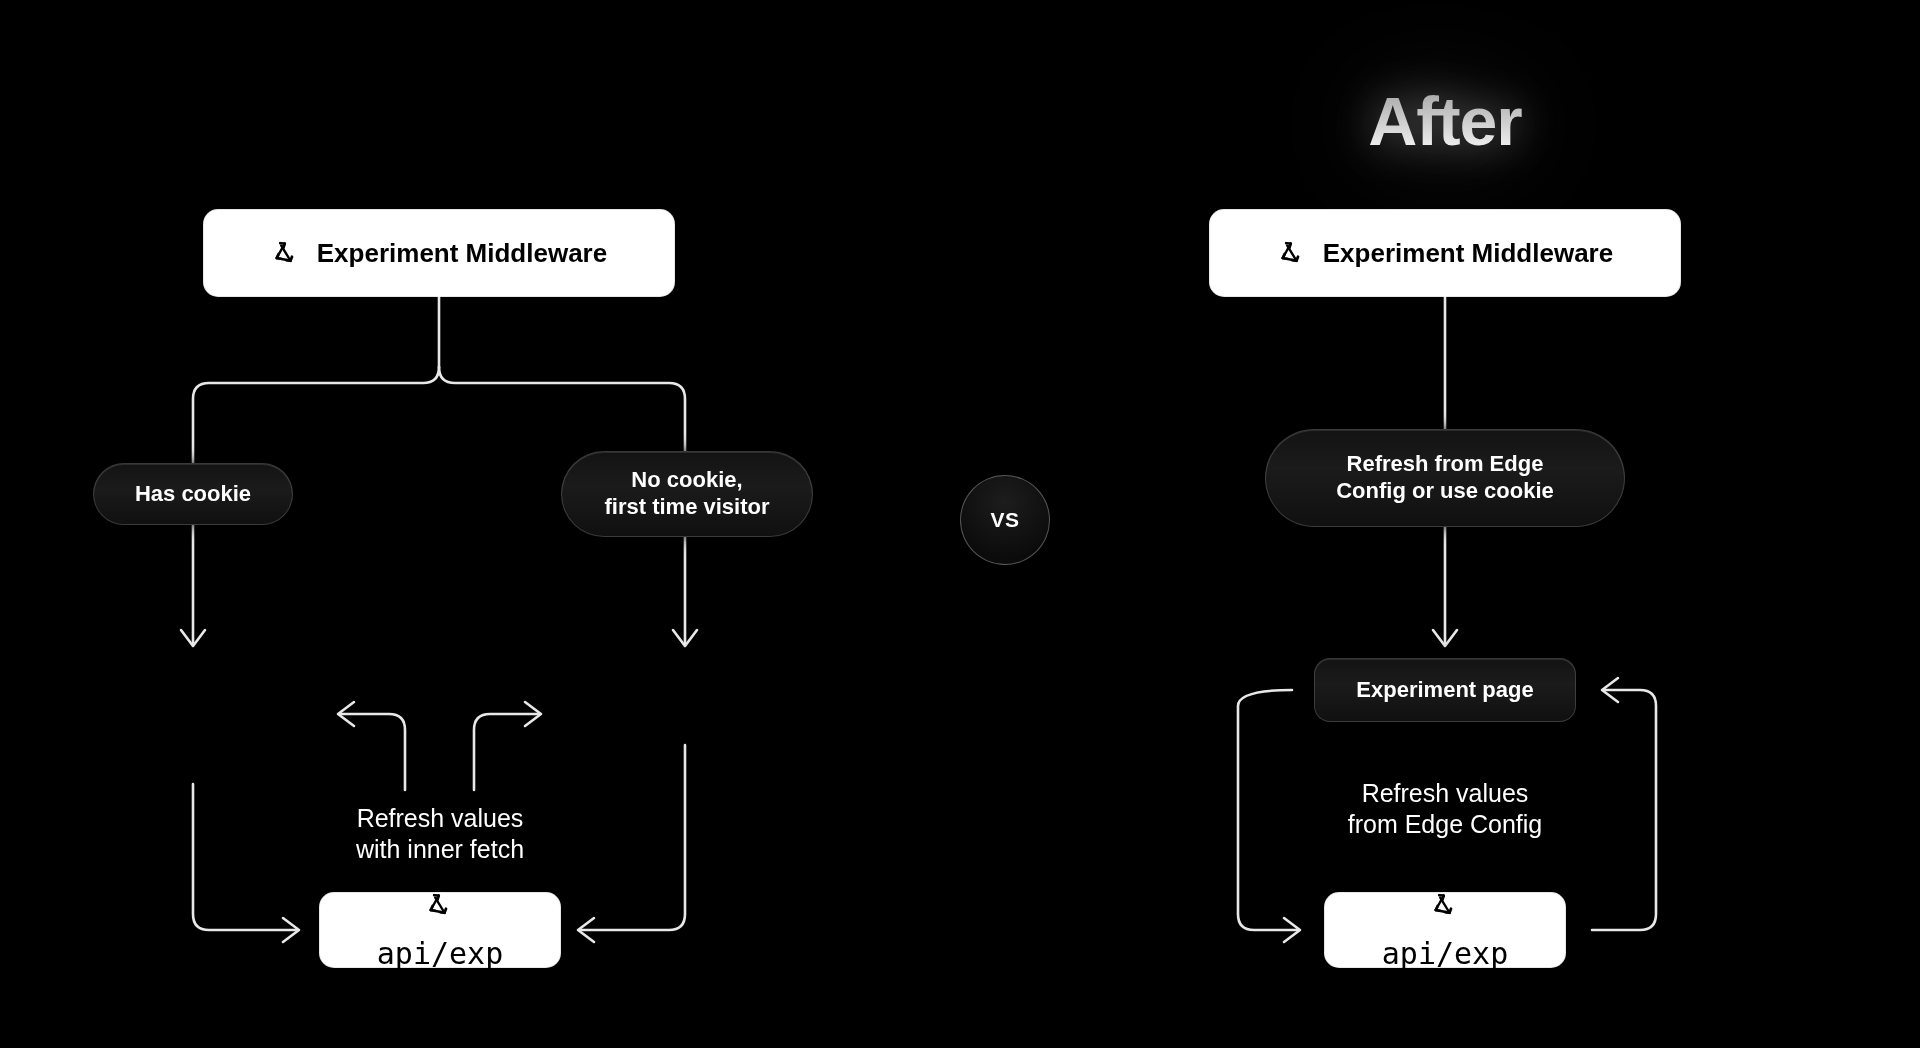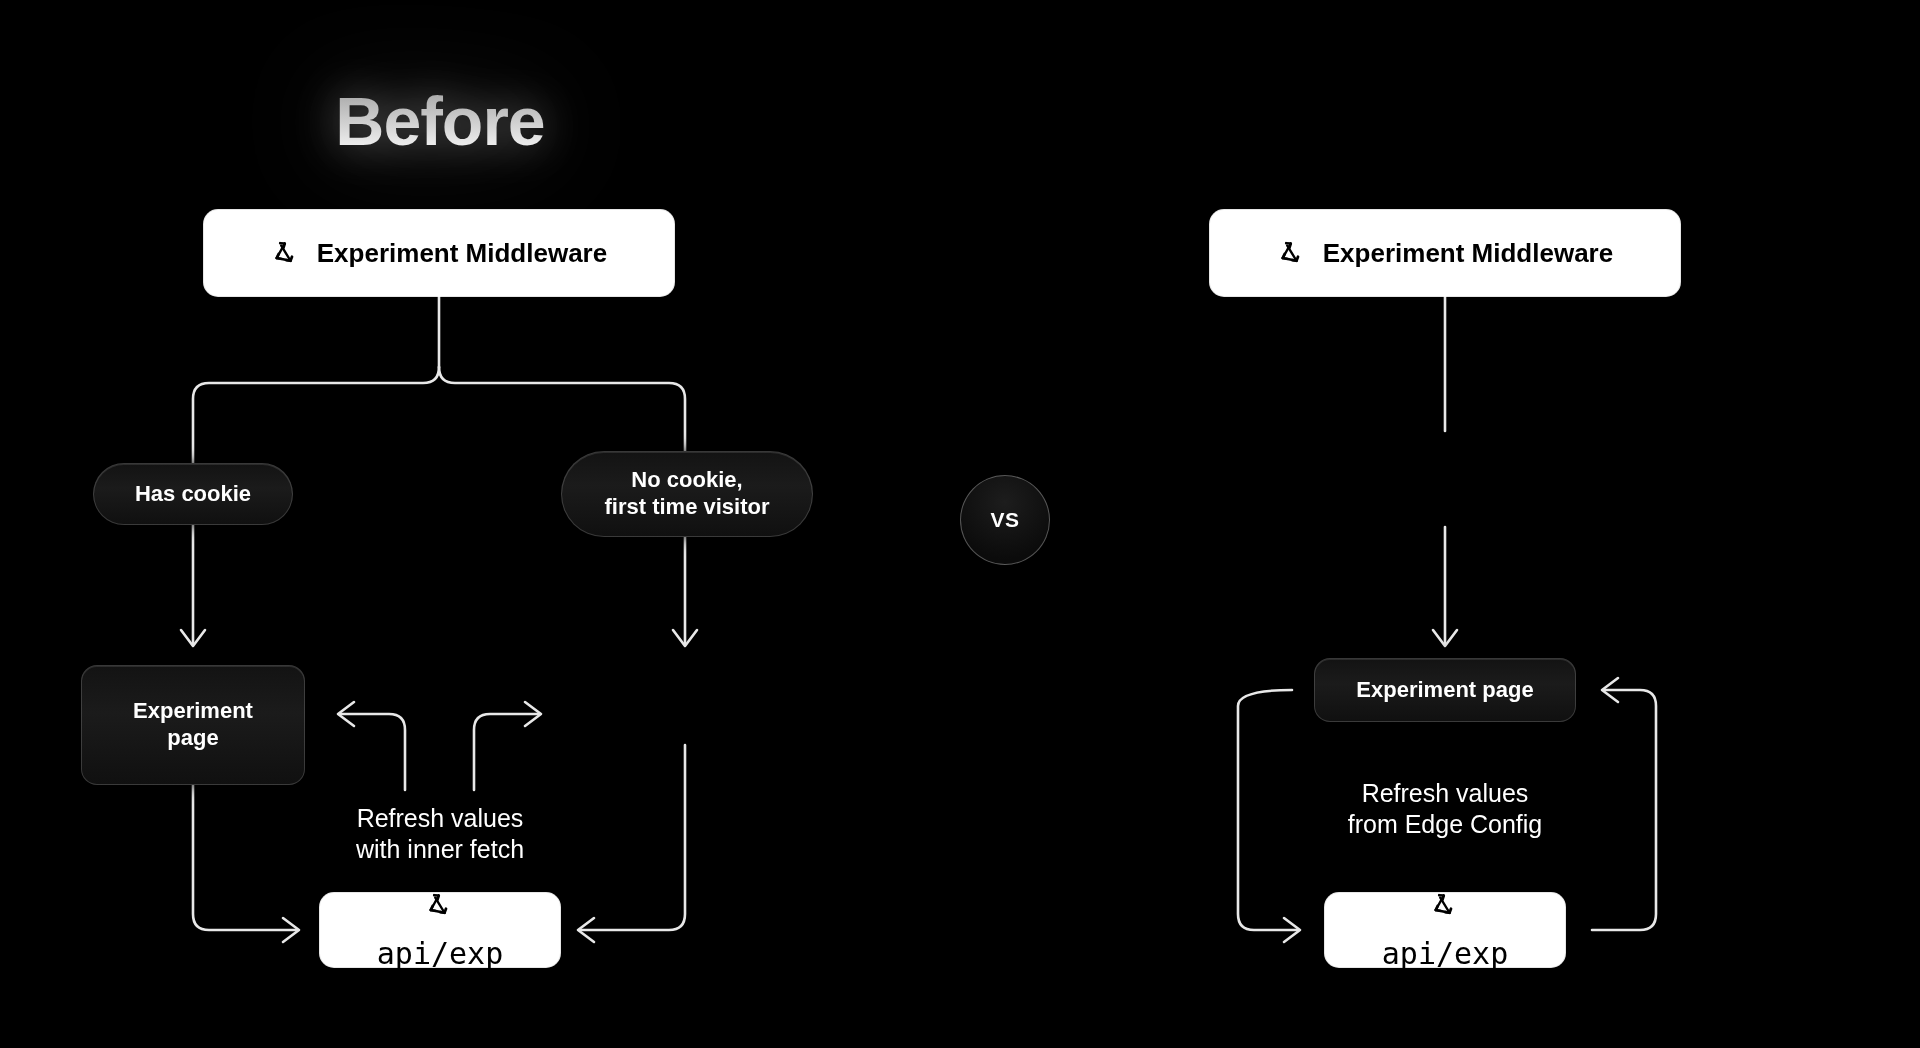--- a/index.html
+++ b/index.html
@@ -130,21 +130,21 @@
       <path d="M1292 690 Q1238 690 1238 706 L1238 914 Q1238 930 1254 930 L1298 930"></path>
       <path d="M1284 918 L1300 930 L1284 942"></path>
 
       <path d="M1592 930 L1640 930 Q1656 930 1656 914 L1656 706 Q1656 690 1640 690 L1604 690"></path>
       <path d="M1618 678 L1602 690 L1618 702"></path>
     </g>
 
     <line x1="1005" y1="70" x2="1005" y2="978" stroke="url(#dashFade)" stroke-width="3" stroke-dasharray="10 12" stroke-linecap="round"></line>
   </svg>
 
-  <div class="title" style="left:200px; top:82px; width:480px;">Before</div>
+  <div class="title" style="left:1205px; top:82px; width:480px;">After</div>
 
   <div class="vs-badge" style="left:960px; top:475px;">VS</div>
 
   <div class="node node-light" style="left:204px; top:210px; width:470px; height:86px;">
     <span class="logo">
       <svg viewBox="0 0 24 24" fill="none" stroke="currentColor" stroke-width="1.9" stroke-linecap="round" stroke-linejoin="round">
         <path d="M8.2 6.1 L15.6 18.2"></path>
           <path d="M15.6 18.2 L4.6 16.0"></path>
           <path d="M4.6 16.0 L11.0 4.4"></path>
         <path d="M11.0 4.4 L7.4 4.2 M11.0 4.4 L10.0 7.6" fill="currentColor" stroke-width="2.2"></path>
@@ -157,24 +157,20 @@
 
   <div class="node node-dark r-pill" style="left:561px; top:451px; width:252px; height:86px; white-space:pre-line;">
     <span>No cookie,
 first time visitor</span>
   </div>
 
   <div class="node node-dark r-pill" style="left:93px; top:463px; width:200px; height:62px;">
     <span>Has cookie</span>
   </div>
 
-  <div class="node node-dark r-box" style="left:81px; top:665px; width:224px; height:120px; white-space:pre-line;">
-    <span>Experiment
-page</span>
-  </div>
 
 
   <div class="plainlabel" style="left:300px; top:803px; width:280px;">Refresh values
 with inner fetch</div>
 
   <div class="node node-light mono" style="left:320px; top:893px; width:240px; height:74px;">
     <span class="logo">
       <svg viewBox="0 0 24 24" fill="none" stroke="currentColor" stroke-width="1.9" stroke-linecap="round" stroke-linejoin="round">
         <path d="M8.2 6.1 L15.6 18.2"></path>
           <path d="M15.6 18.2 L4.6 16.0"></path>
@@ -194,20 +190,24 @@
           <path d="M15.6 18.2 L4.6 16.0"></path>
           <path d="M4.6 16.0 L11.0 4.4"></path>
         <path d="M11.0 4.4 L7.4 4.2 M11.0 4.4 L10.0 7.6" stroke-width="2.2"></path>
         <path d="M4.6 16.0 L6.1 12.8 M4.6 16.0 L7.9 16.6" stroke-width="2.2"></path>
         <path d="M15.6 18.2 L16.8 15.0 M15.6 18.2 L12.2 17.7" stroke-width="2.2"></path>
       </svg>
     </span>
     <span>Experiment Middleware</span>
   </div>
 
+  <div class="node node-dark r-pill" style="left:1265px; top:429px; width:360px; height:98px; white-space:pre-line;">
+    <span>Refresh from Edge
+Config or use cookie</span>
+  </div>
 
   <div class="node node-dark r-box" style="left:1314px; top:658px; width:262px; height:64px;">
     <span>Experiment page</span>
   </div>
 
   <div class="plainlabel" style="left:1305px; top:778px; width:280px;">Refresh values
 from Edge Config</div>
 
   <div class="node node-light mono" style="left:1325px; top:893px; width:240px; height:74px;">
     <span class="logo">

